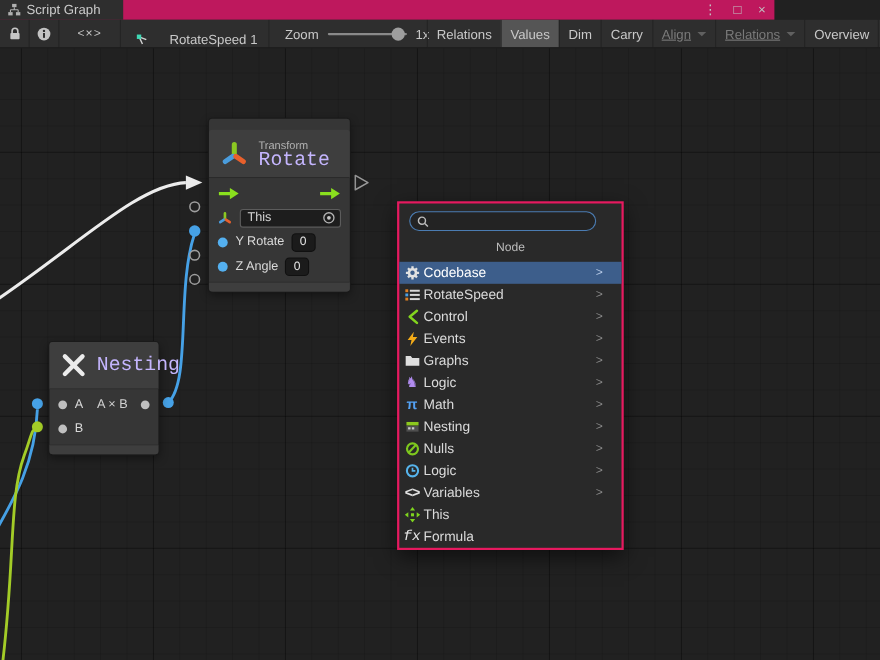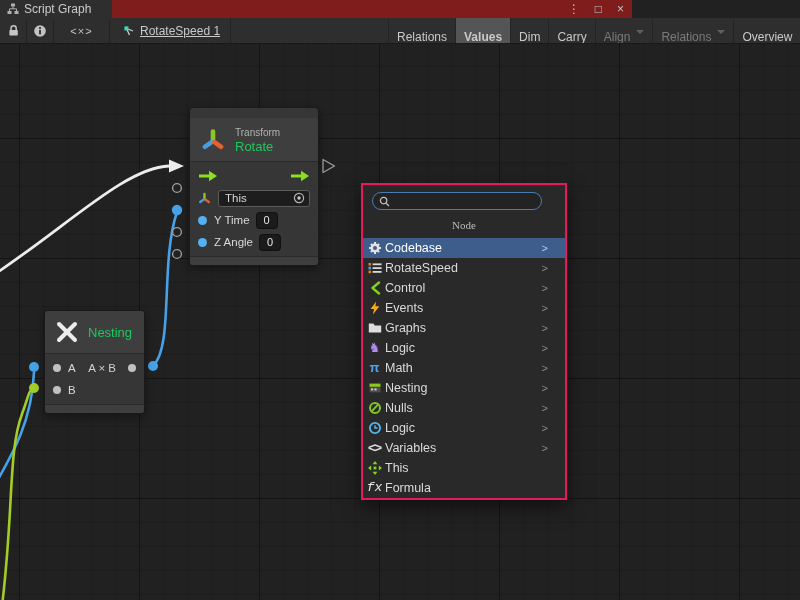--- a/index.html
+++ b/index.html
@@ -1,46 +1,46 @@
 <!DOCTYPE html>
 <html><head>
 <meta charset="utf-8">
 <style>
   html,body{margin:0;padding:0;width:800px;height:600px;overflow:hidden;
     background:#212121;font-family:"Liberation Sans",sans-serif;
     -webkit-font-smoothing:antialiased;}
   *{box-sizing:border-box;}
 
   
-  .tabbar{position:absolute;left:0;top:0;width:632px;height:18px;background:#7f1d1d;}
+  .tabbar{position:absolute;left:0;top:0;width:704px;height:18px;background:#be185d;}
   .tab{position:absolute;left:0;top:0;height:18px;width:112px;background:#2e2e2e;
     display:flex;align-items:center;gap:5px;padding-left:7px;
     color:#cbcbcb;font-size:12px;}
   .winctl{position:absolute;right:8px;top:0;height:18px;display:flex;align-items:center;
     gap:15px;color:#c2c2c2;font-size:12px;}
   .winctl span{cursor:default;line-height:18px;}
 
   
   .toolbar{position:absolute;left:0;top:18px;width:800px;height:26px;background:#2e2e2e;
     border-bottom:1px solid #191919;display:flex;align-items:stretch;
     color:#c9c9c9;font-size:12px;overflow:hidden;}
   .tbtn{display:flex;align-items:center;justify-content:center;padding:0 8px;
     border-right:1px solid #242424;flex-shrink:0;}
   .tbtn.icon{width:27px;}
   .tbtn.code{width:56px;color:#c4c4c4;font-size:11px;letter-spacing:1px;}
-  .breadcrumb{display:flex;align-items:center;gap:4px;padding:0 10px 0 12px;flex-shrink:0;text-decoration:underline;}
+  .breadcrumb{display:flex;align-items:flex-end;gap:18px;padding:0 10px 0 12px;flex-shrink:0;}
   .zoomgrp{display:flex;align-items:center;gap:8px;margin-left:14px;flex-shrink:0;}
   .slider{position:relative;width:72px;height:2px;background:#8a8a8a;border-radius:1px;}
   .slider .handle{position:absolute;top:-5px;left:58px;width:12px;height:12px;border-radius:50%;
     background:#9e9e9e;}
   .tb-right{position:absolute;left:388px;top:0;height:25px;display:flex;align-items:stretch;}
-  .rbtn{display:flex;padding:12px 8px;border-left:1px solid #242424;
+  .rbtn{display:flex;align-items:center;padding:12px 8px;border-left:1px solid #242424;
     flex-shrink:0;white-space:nowrap;}
-  .rbtn.active{background:#555555;font-weight:bold;}
-  .rbtn.disabled{color:#7a7a7a;}
+  .rbtn.active{background:#555555;}
+  .rbtn.disabled{color:#7a7a7a;text-decoration:underline;}
   .caret-down{width:0;height:0;border-left:4px solid transparent;border-right:4px solid transparent;
     border-top:4px solid #8a8a8a;margin-left:6px;}
   .disabled .caret-down{border-top-color:#606060;}
 
   
   .canvas{position:absolute;left:0;top:44px;width:800px;height:556px;background-color:#212121;
     background-image:
       linear-gradient(rgba(0,0,0,0.12) 1px, transparent 1px),
       linear-gradient(90deg, rgba(0,0,0,0.12) 1px, transparent 1px),
       linear-gradient(rgba(0,0,0,0.30) 1px, transparent 1px),
@@ -50,21 +50,21 @@
   .wires{position:absolute;left:0;top:0;width:800px;height:556px;z-index:1;}
 
   
   .node{position:absolute;z-index:2;background:#363636;border-radius:3px;
     box-shadow:0 0 0 1px #1a1a1a,0 3px 9px rgba(0,0,0,0.45);}
   .node-header{background:#3e3e3e;border-bottom:1px solid #2a2a2a;display:flex;
     align-items:center;padding:0 10px;gap:9px;border-radius:3px 3px 0 0;}
   .node-footer{height:9px;background:#3e3e3e;border-top:1px solid #2a2a2a;
     border-radius:0 0 3px 3px;}
   .hdr-cat{font-size:10px;color:#b2b2b2;line-height:13px;}
-  .hdr-name{font-size:13px;color:#22c55e;line-height:15px;}
+  .hdr-name{font-size:18px;color:#c4b5fd;line-height:15px;font-family:Liberation Mono, monospace;}
   .node-body{padding:3px 0;}
   .nrow{height:22px;display:flex;align-items:center;padding:0 8px;gap:7px;
     font-size:11.5px;color:#d9d9d9;}
   .dot-blue{width:9px;height:9px;border-radius:50%;background:#54b0f0;flex-shrink:0;}
   .dot-gray{width:8px;height:8px;border-radius:50%;background:#c0c0c0;flex-shrink:0;}
   .flowrow{justify-content:space-between;}
   .valuebox{width:20px;height:15px;background:#1b1b1b;border-radius:3px;
     box-shadow:0 0 0 1px #101010;color:#e6e6e6;font-size:11px;
     display:flex;align-items:center;justify-content:center;}
   .thisfield{flex:1;height:17px;background:#1d1d1d;border:1px solid #5c5c5c;border-radius:3px;
@@ -79,21 +79,21 @@
 
   
   .popup{position:absolute;left:361px;top:139px;width:206px;z-index:3;background:#292929;
     border:2px solid #e6195f;box-shadow:0 6px 18px rgba(0,0,0,0.55);}
   .searchwrap{display:flex;align-items:center;padding:7px 0 5px 9px;}
   .searchbox{width:170px;height:18px;border:1px solid #4b7cb2;border-radius:9px;background:#232323;
     display:flex;align-items:center;padding:0 6px;gap:3px;}
   .caret{width:1px;height:11px;background:#e8e8e8;}
   .searchbox input{flex:1;border:none;background:transparent;outline:none;color:#e8e8e8;
     font-size:11px;height:14px;padding:0;font-family:"Liberation Sans",sans-serif;}
-  .phead{text-align:center;font-size:11px;color:#bcbcbc;padding:4px 0 7px 0;font-family:Liberation Serif, serif;}
+  .phead{text-align:center;font-size:11px;color:#bcbcbc;padding:4px 0 7px 0;}
   .prow{height:20px;display:flex;align-items:center;padding:0 17px 0 4px;gap:3px;
     font-size:12.5px;color:#dadada;}
   .prow.sel{background:#3d5e8b;color:#ffffff;}
   .picon{width:15px;height:15px;display:flex;align-items:center;justify-content:center;flex-shrink:0;}
   .picon.txt{font-size:13px;line-height:14px;}
   .knight{color:#b18cf0;font-size:14px;}
   .pi{color:#54a2f4;font-weight:bold;font-size:13px;}
   .angles{color:#e2e2e2;font-weight:bold;font-size:10px;letter-spacing:-1px;}
   .fx{color:#e8e8e8;font-style:italic;font-family:Liberation Mono, monospace;font-size:12px;}
   .pchev{margin-left:auto;color:#8a8a8a;font-size:11px;}
@@ -150,20 +150,27 @@
     <span style="display:flex;">
       <svg width="14" height="14" viewBox="0 0 14 14">
         <g stroke="#d0d0d0" stroke-width="1.3" fill="none">
           <path d="M4.5 4.5 L11 7 M4.5 4.5 L7.5 11"></path>
           </g>
         <rect x="2.4" y="2.4" width="4" height="4" fill="#3fd8b4"></rect>
       </svg>
     </span>
     <span>RotateSpeed 1</span>
   </div>
+  <div class="zoomgrp">
+    <span>Zoom</span>
+    <div class="slider">
+      <div class="handle"></div>
+    </div>
+    <span>1x</span>
+  </div>
 
   <div class="tb-right">
     <div class="rbtn">
       <span>Relations</span>
       </div>
     <div class="rbtn active">
       <span>Values</span>
       </div>
     <div class="rbtn">
       <span>Dim</span>
@@ -252,21 +259,21 @@
           <span class="pick">
             <svg width="12" height="12" viewBox="0 0 12 12">
               <circle cx="6" cy="6" r="4.6" fill="none" stroke="#b4b4b4" stroke-width="1.2"></circle>
               <circle cx="6" cy="6" r="1.7" fill="#c8c8c8"></circle>
             </svg>
           </span>
         </span>
       </div>
       <div class="nrow">
         <span class="dot-blue"></span>
-        <span>Y Time</span>
+        <span>Y Rotate</span>
         <span class="valuebox">0</span>
       </div>
       <div class="nrow">
         <span class="dot-blue"></span>
         <span>Z Angle</span>
         <span class="valuebox">0</span>
       </div>
     </div>
     <div class="node-footer"></div>
   </div>

